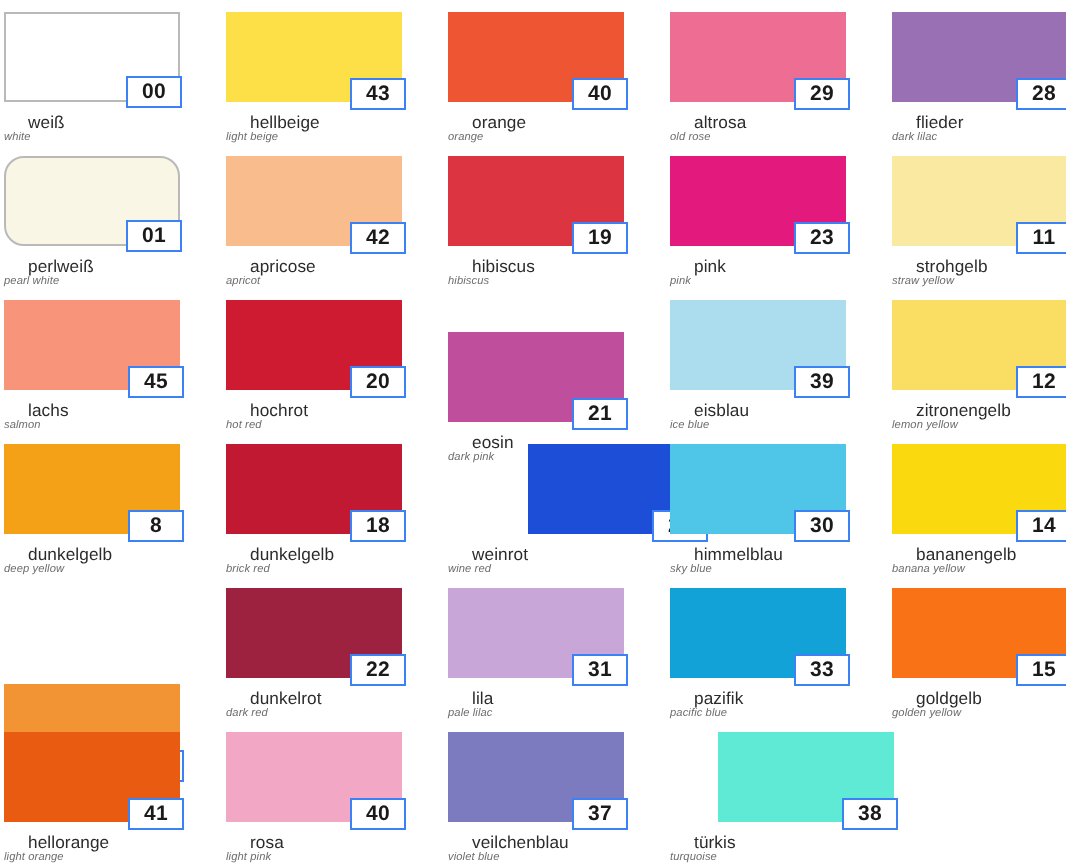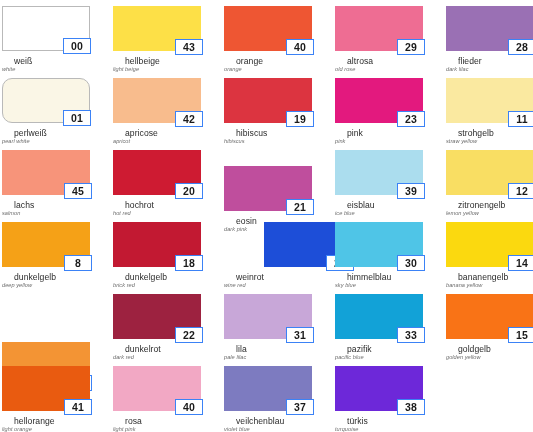--- a/index.html
+++ b/index.html
@@ -343,21 +343,21 @@
     <div class="swatch-cell">
       <div class="swatch-color" style="background: rgb(125, 123, 192);">
         <div class="swatch-badge">37</div>
       </div>
       <div class="swatch-labels">
         <span class="swatch-name-de">veilchenblau</span>
         <span class="swatch-name-en">violet blue</span>
       </div>
     </div>
     <div class="swatch-cell">
-      <div class="swatch-color" style="background: #6d28d9;">
+      <div class="swatch-color" style="background: #5eead4; margin-left: 24px;">
         <div class="swatch-badge">38</div>
       </div>
       <div class="swatch-labels">
         <span class="swatch-name-de">türkis</span>
         <span class="swatch-name-en">turquoise</span>
       </div>
     </div>
   </div>
 
 </body></html>

